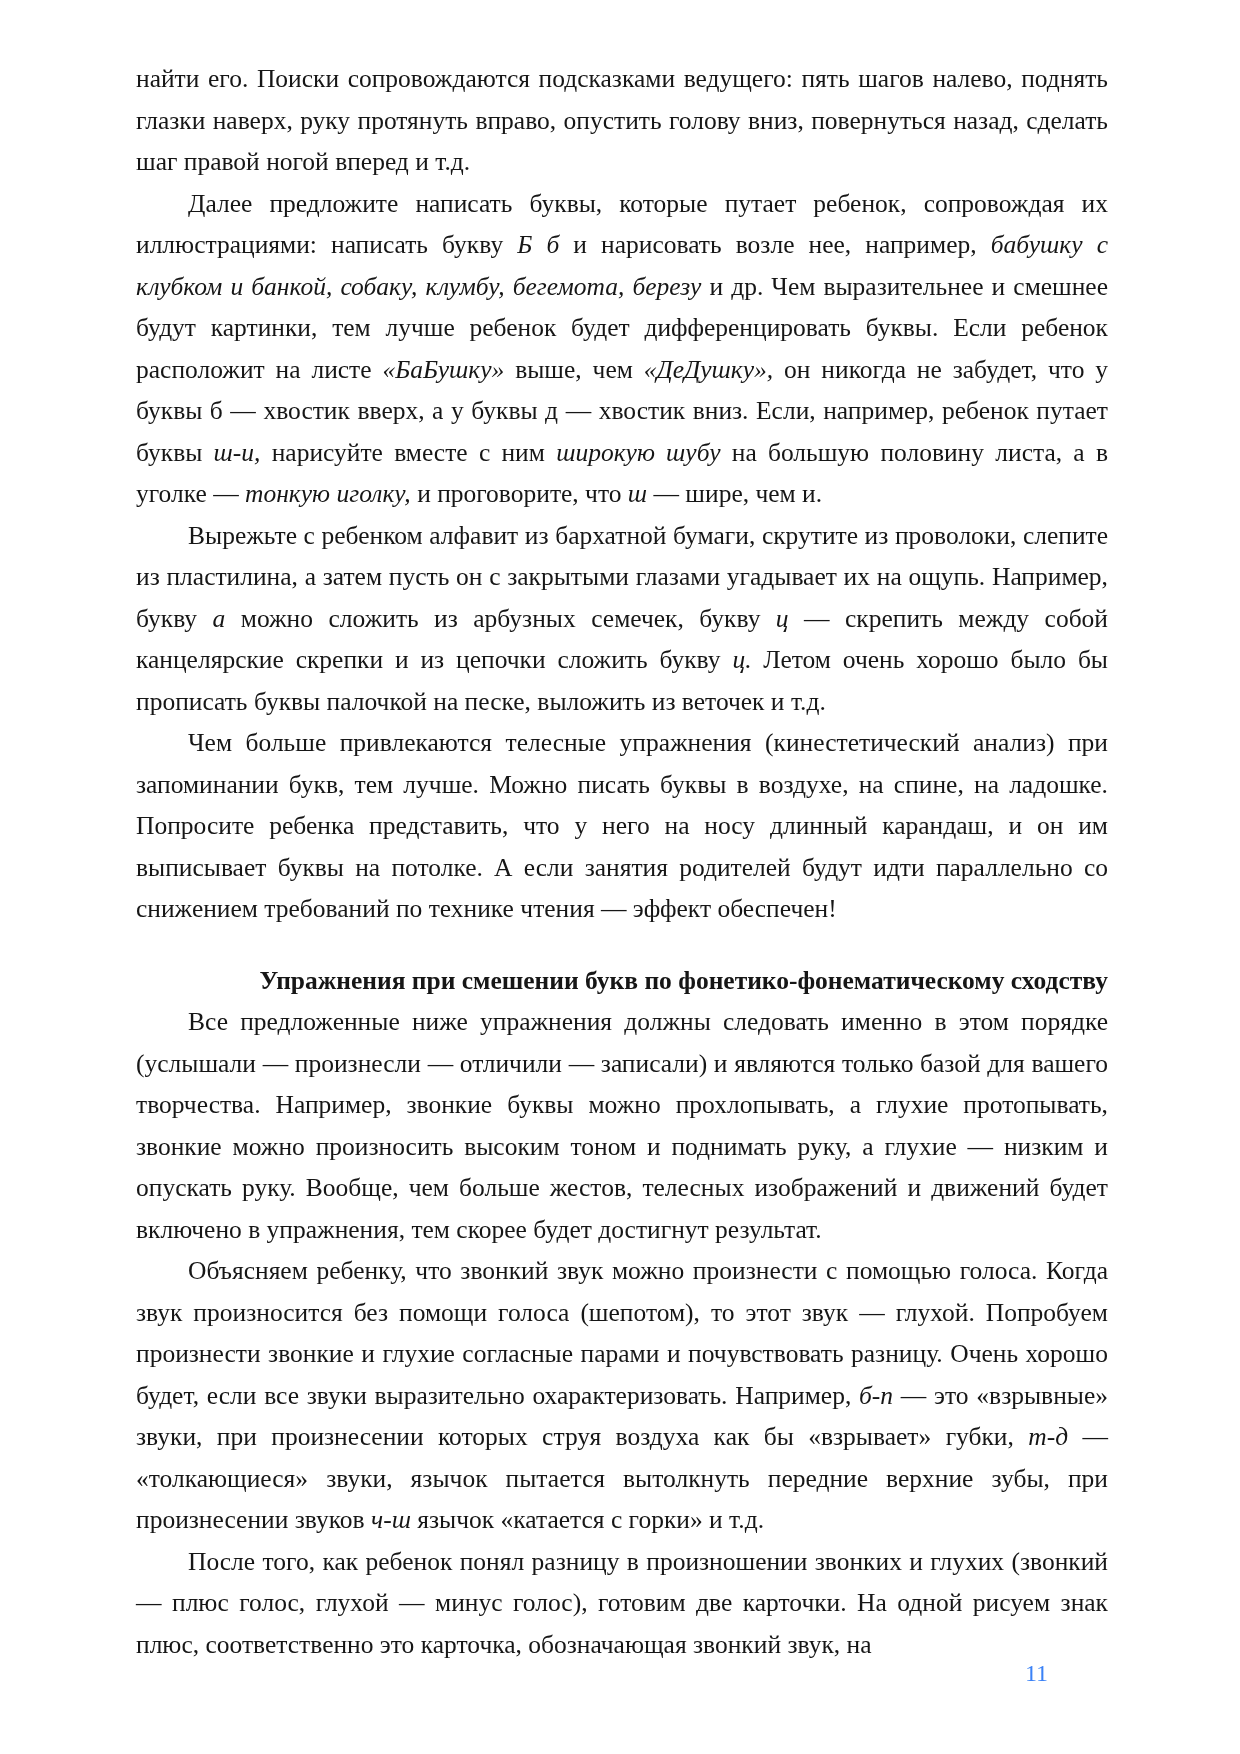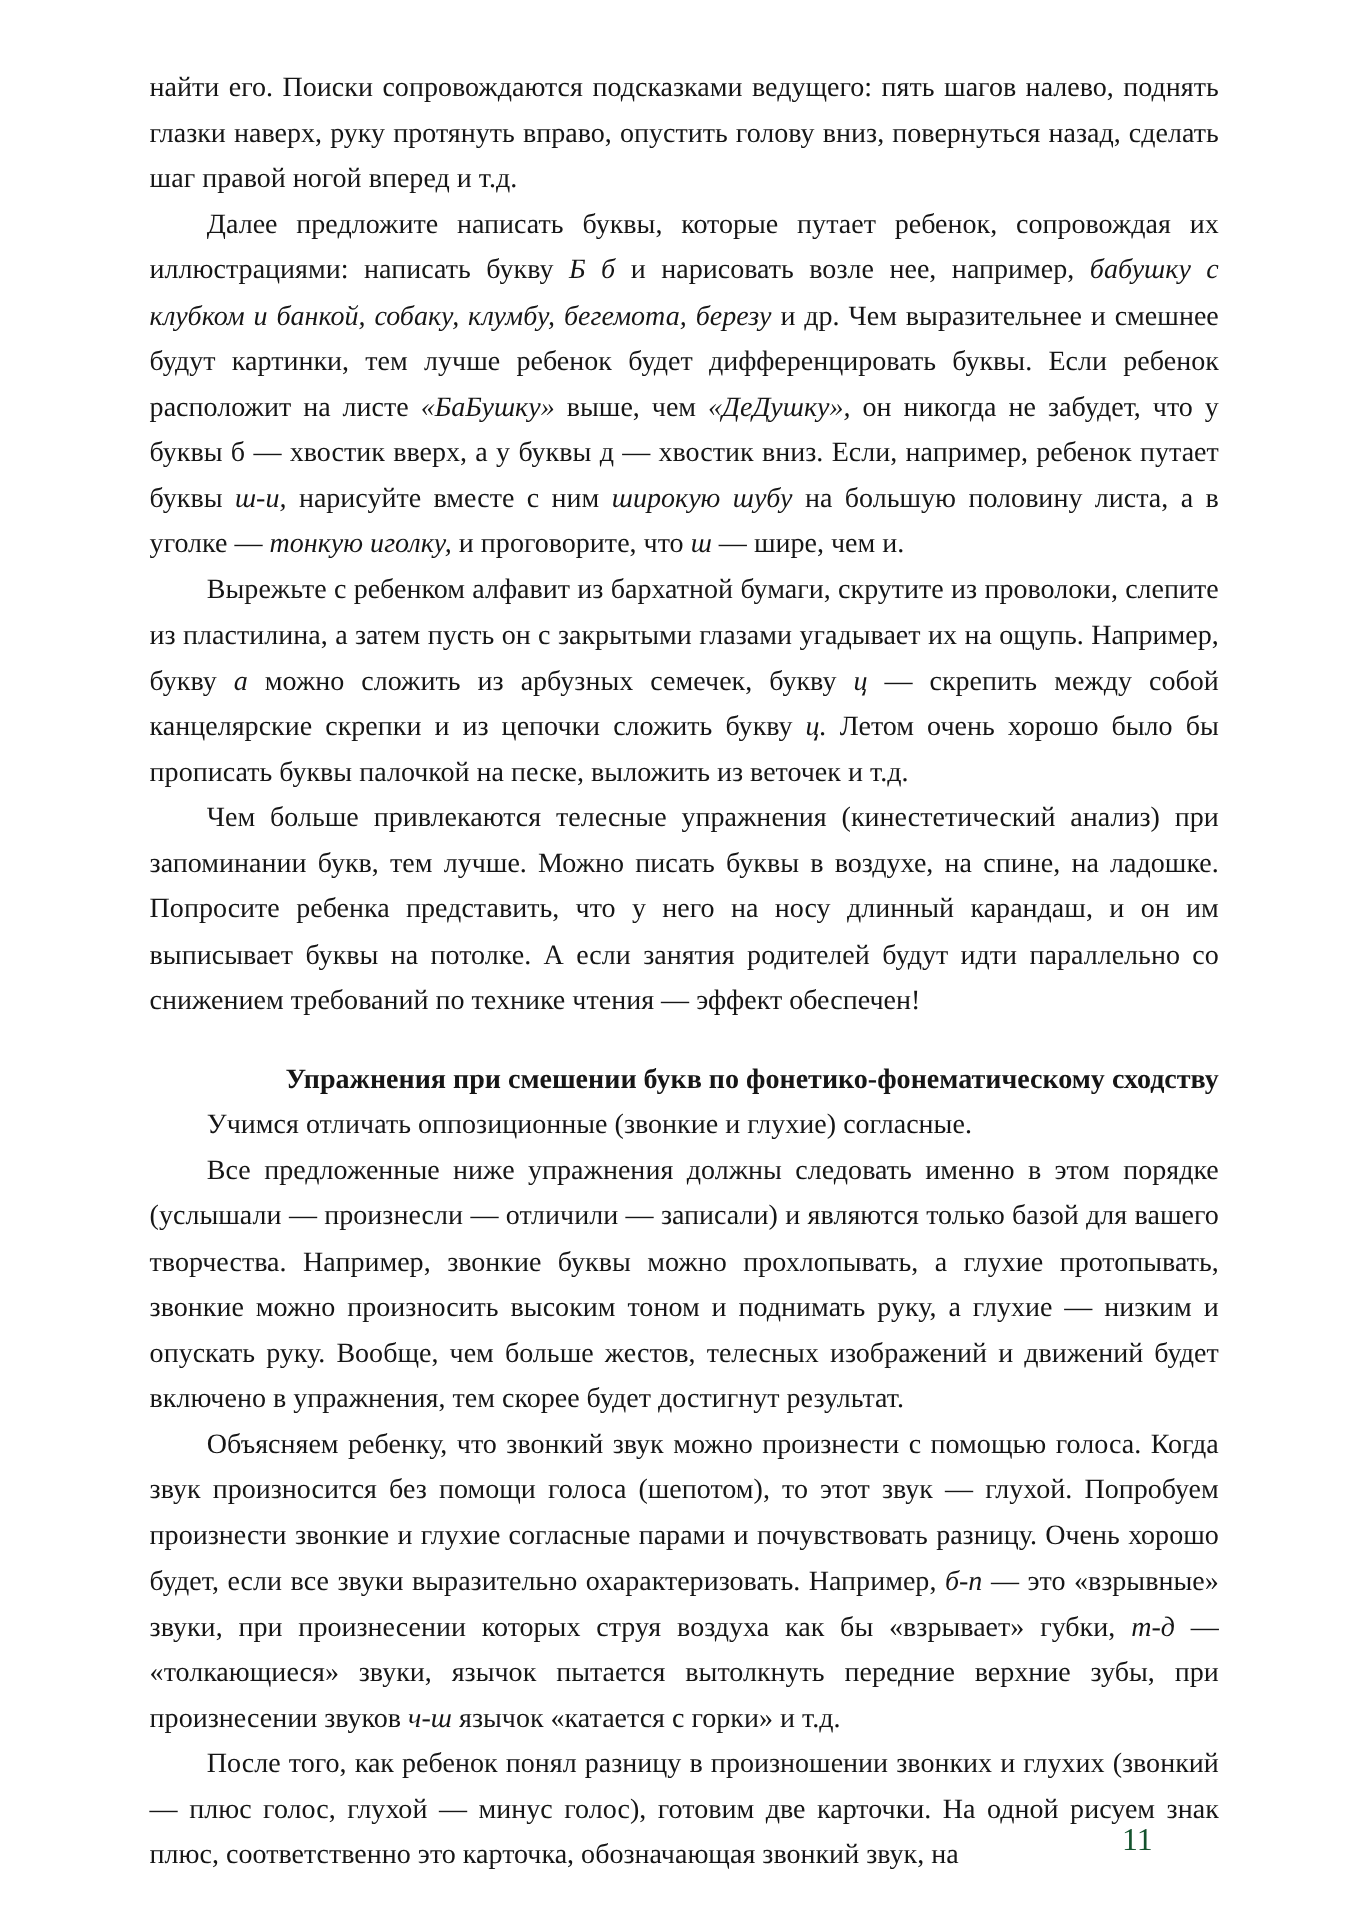--- a/index.html
+++ b/index.html
@@ -52,44 +52,43 @@
   }
   .gap-before {
     margin-top: 30px;
   }
   i, .it {
   }
   .pageno {
     position: absolute;
     right: 104px;
     bottom: 66px;
-    font-size: 29px;
+    font-size: 24px;
     line-height: 30px;
     font-family: "Liberation Serif", "DejaVu Serif", serif;
-    color: #14532d;
+    color: #3b82f6;
   }
 </style>
 </head>
 <body>
 
 <div class="page">
   <div class="content">
 
     <p class="para noindent"><span>найти его. Поиски сопровождаются подсказками ведущего: пять шагов налево, поднять глазки наверх, руку протянуть вправо, опустить голову вниз, повернуться назад, сделать шаг правой ногой вперед и т.д.</span></p>
 
     <p class="para"><span>Далее предложите написать буквы, которые путает ребенок, сопровождая их иллюстрациями: написать букву </span><i>Б б</i><span> и нарисовать возле нее, например, </span><i>бабушку с клубком и банкой, собаку, клумбу, бегемота, березу</i><span> и др. Чем выразительнее и смешнее будут картинки, тем лучше ребенок будет дифференцировать буквы. Если ребенок расположит на листе </span><i>«БаБушку»</i><span> выше, чем </span><i>«ДеДушку»,</i><span> он никогда не забудет, что у буквы б — хвостик вверх, а у буквы д — хвостик вниз. Если, например, ребенок путает буквы </span><i>ш-и,</i><span> нарисуйте вместе с ним </span><i>широкую шубу</i><span> на большую половину листа, а в уголке — </span><i>тонкую иголку,</i><span> и проговорите, что </span><i>ш</i><span> — шире, чем и.</span></p>
 
 
     <p class="para"><span>Вырежьте с ребенком алфавит из бархатной бумаги, скрутите из проволоки, слепите из пластилина, а затем пусть он с закрытыми глазами угадывает их на ощупь. Например, букву </span><i>а</i><span> можно сложить из арбузных семечек, букву </span><i>ц</i><span> — скрепить между собой канцелярские скрепки и из цепочки сложить букву </span><i>ц.</i><span> Летом очень хорошо было бы прописать буквы палочкой на песке, выложить из веточек и т.д.</span></p>
 
     <p class="para"><span>Чем больше привлекаются телесные упражнения (кинестетический анализ) при запоминании букв, тем лучше. Можно писать буквы в воздухе, на спине, на ладошке. Попросите ребенка представить, что у него на носу длинный карандаш, и он им выписывает буквы на потолке. А если занятия родителей будут идти параллельно со снижением требований по технике чтения — эффект обеспечен!</span></p>
 
     <div class="heading gap-before">Упражнения при смешении букв по фонетико-фонематическому сходству</div>
 
-    <div class="subhead">Учимся отличать оппозиционные (звонкие и глухие) согласные.</div>
 
     <p class="para"><span>Все предложенные ниже упражнения должны следовать именно в этом порядке (услышали — произнесли — отличили — записали) и являются только базой для вашего творчества. Например, звонкие буквы можно прохлопывать, а глухие протопывать, звонкие можно произносить высоким тоном и поднимать руку, а глухие — низким и опускать руку. Вообще, чем больше жестов, телесных изображений и движений будет включено в упражнения, тем скорее будет достигнут результат.</span></p>
 
     <p class="para"><span>Объясняем ребенку, что звонкий звук можно произнести с помощью голоса. Когда звук произносится без помощи голоса (шепотом), то этот звук — глухой. Попробуем произнести звонкие и глухие согласные парами и почувствовать разницу. Очень хорошо будет, если все звуки выразительно охарактеризовать. Например, </span><i>б-п</i><span> — это «взрывные» звуки, при произнесении которых струя воздуха как бы «взрывает» губки, </span><i>т-д</i><span> — «толкающиеся» звуки, язычок пытается вытолкнуть передние верхние зубы, при произнесении звуков </span><i>ч-ш</i><span> язычок «катается с горки» и т.д.</span></p>
 
     <p class="para"><span>После того, как ребенок понял разницу в произношении звонких и глухих (звонкий — плюс голос, глухой — минус голос), готовим две карточки. На одной рисуем знак плюс, соответственно это карточка, обозначающая звонкий звук, на</span></p>
 
   </div>
 
   <div class="pageno">11</div>

